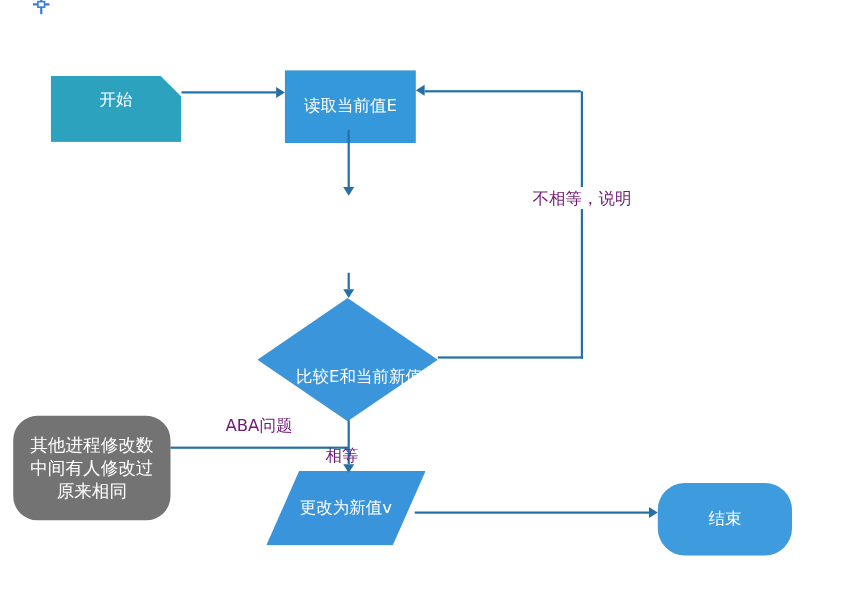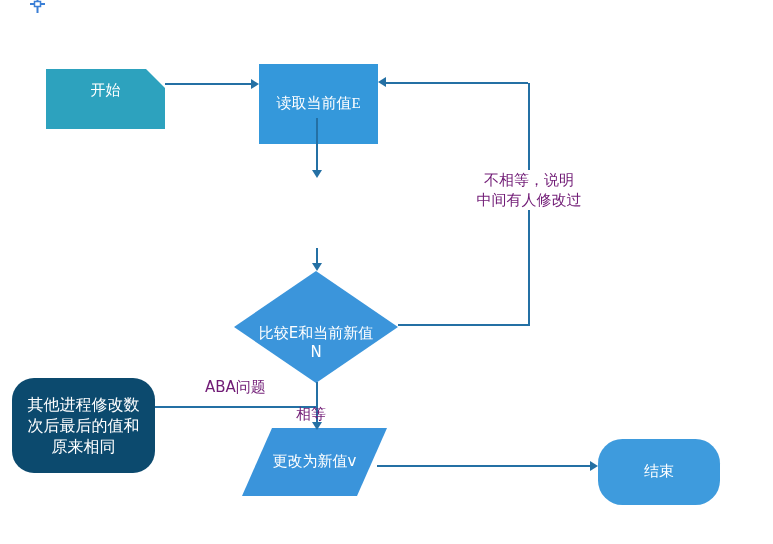--- a/index.html
+++ b/index.html
@@ -10,32 +10,32 @@
   }
   .node {
     position:absolute; display:flex; align-items:center; justify-content:center;
     color:#ffffff; font-size:15px; text-align:center; line-height:1.3;margin-top:16px;
   }
   .start-card {
     left:46px; top:53px; width:119px; height:60px; background:#2DA2BE;
     clip-path:polygon(0 0, calc(100% - 19px) 0, 100% 19px, 100% 100%, 0 100%);
     padding-bottom:16px;
   }
-  .process { background:#3498DB; width:119px; height:80px; left:259px;font-family:Liberation Serif, serif; }
+  .process { background:#3498DB; width:119px; height:66px; left:259px; }
   .process.read { top:48px; }
   .process.compute { top:178px; }
   .diamond-bg {
     position:absolute; left:234px; top:271px; width:164px; height:112px;
     background:#3B95DB; clip-path:polygon(50% 0, 100% 50%, 50% 100%, 0 50%);
   }
   .diamond-text {
-    left:228px; top:271px; width:176px; height:112px; flex-direction:column;
+    left:244px; top:271px; width:176px; height:112px; flex-direction:row;
   }
   .note {
-    left:12px; top:362px; width:143px; height:95px; background:#0c4a6e;
+    left:12px; top:362px; width:143px; height:95px; background:#737373;
     border-radius:22px; flex-direction:column; font-size:16px; line-height:21px;
   }
   .io {
     left:242px; top:412px; width:145px; height:68px; background:#3A94DB;
     clip-path:polygon(20.7% 0, 100% 0, 79.3% 100%, 0 100%);
   }
   .terminator {
     left:598px; top:423px; width:122px; height:66px; background:#3E9BDD;
     border-radius:24.5px;
   }
@@ -71,21 +71,21 @@
 
 
   <div class="diamond-bg"></div>
   <div class="node diamond-text">
     <span>比较E和当前新值</span>
     <span>N</span>
   </div>
 
   <div class="node note">
     <span>其他进程修改数</span>
-    <span>次后最后的值和</span>
+    <span>中间有人修改过</span>
     <span>原来相同</span>
   </div>
 
   <div class="node io">
     <span>更改为新值v</span>
   </div>
 
   <div class="node terminator">
     <span>结束</span>
   </div>
@@ -111,16 +111,15 @@
 
   <div class="line" style="left:377px; top:465px; width:213px; height:2px;"></div>
   <div class="arrow right" style="left:590px; top:461px;"></div>
 
   <div class="edge-label" style="left:296px; top:404px;">相等</div>
 
   <div class="edge-label" style="left:205px; top:377px;">ABA问题</div>
 
   <div class="edge-label boxed" style="left:454px; top:170px;">
     <div>不相等，说明</div>
-    <div>中间有人修改过</div>
   </div>
 
 </div>
 
 </body></html>

